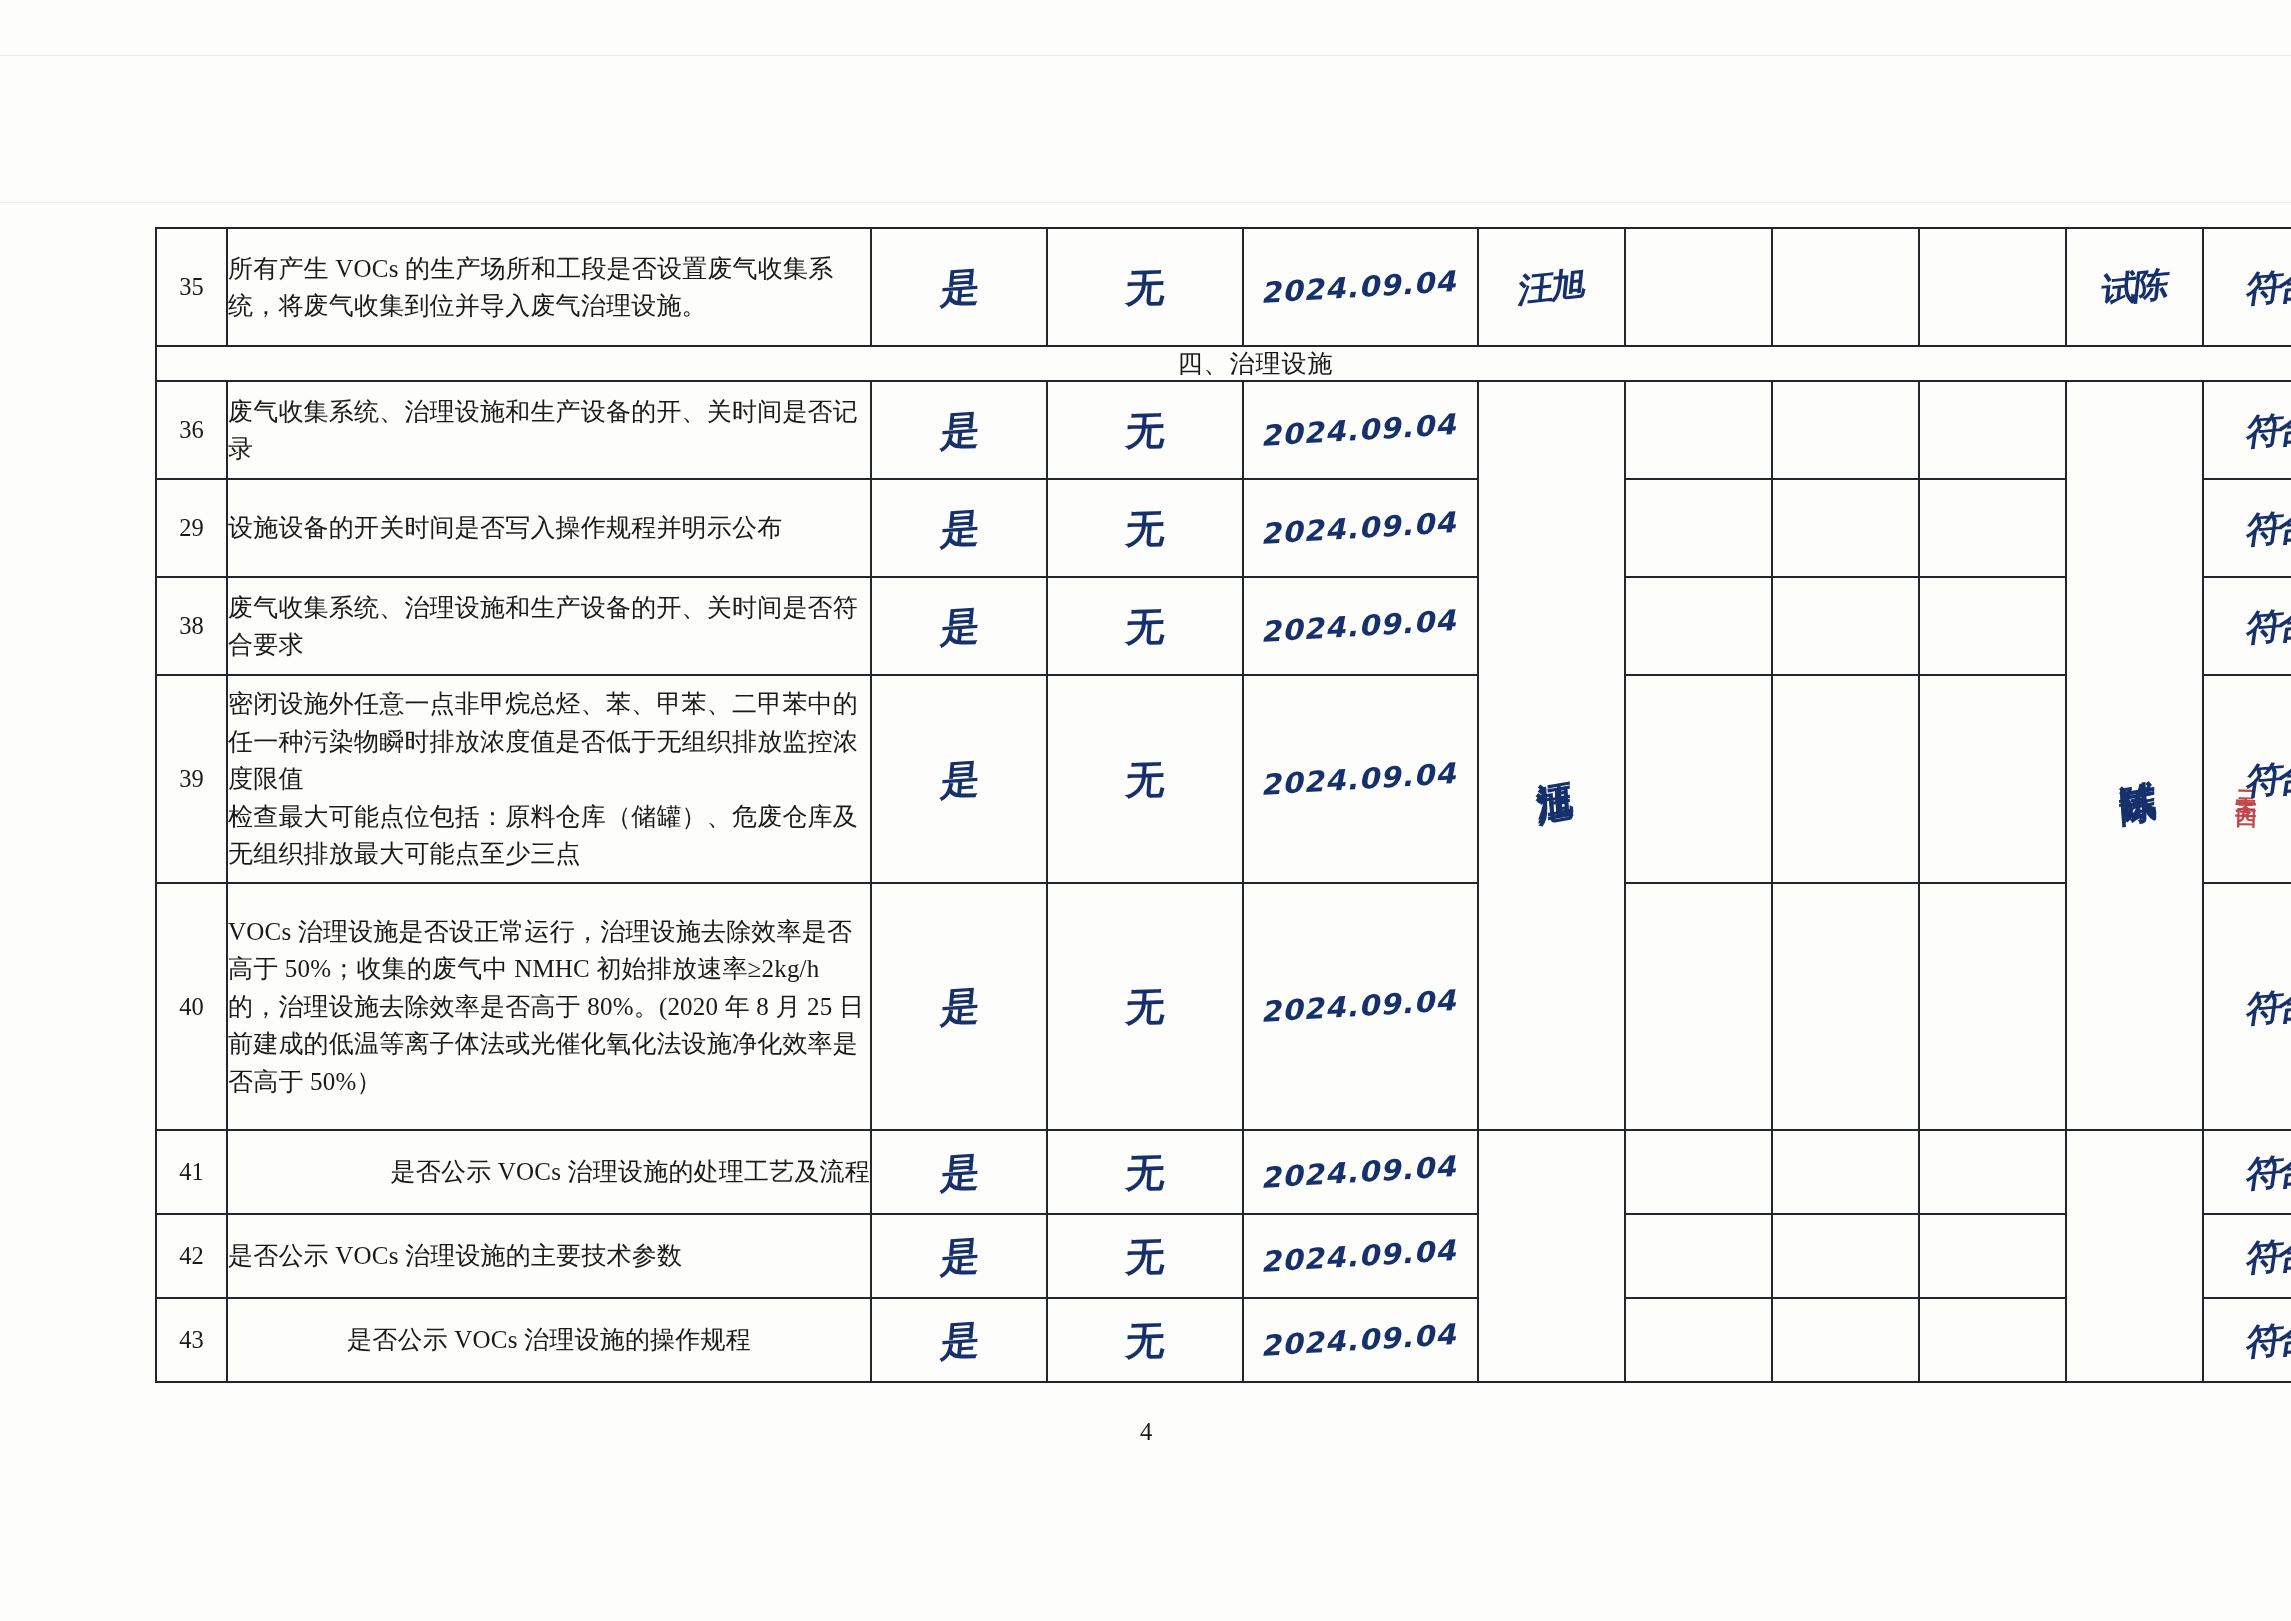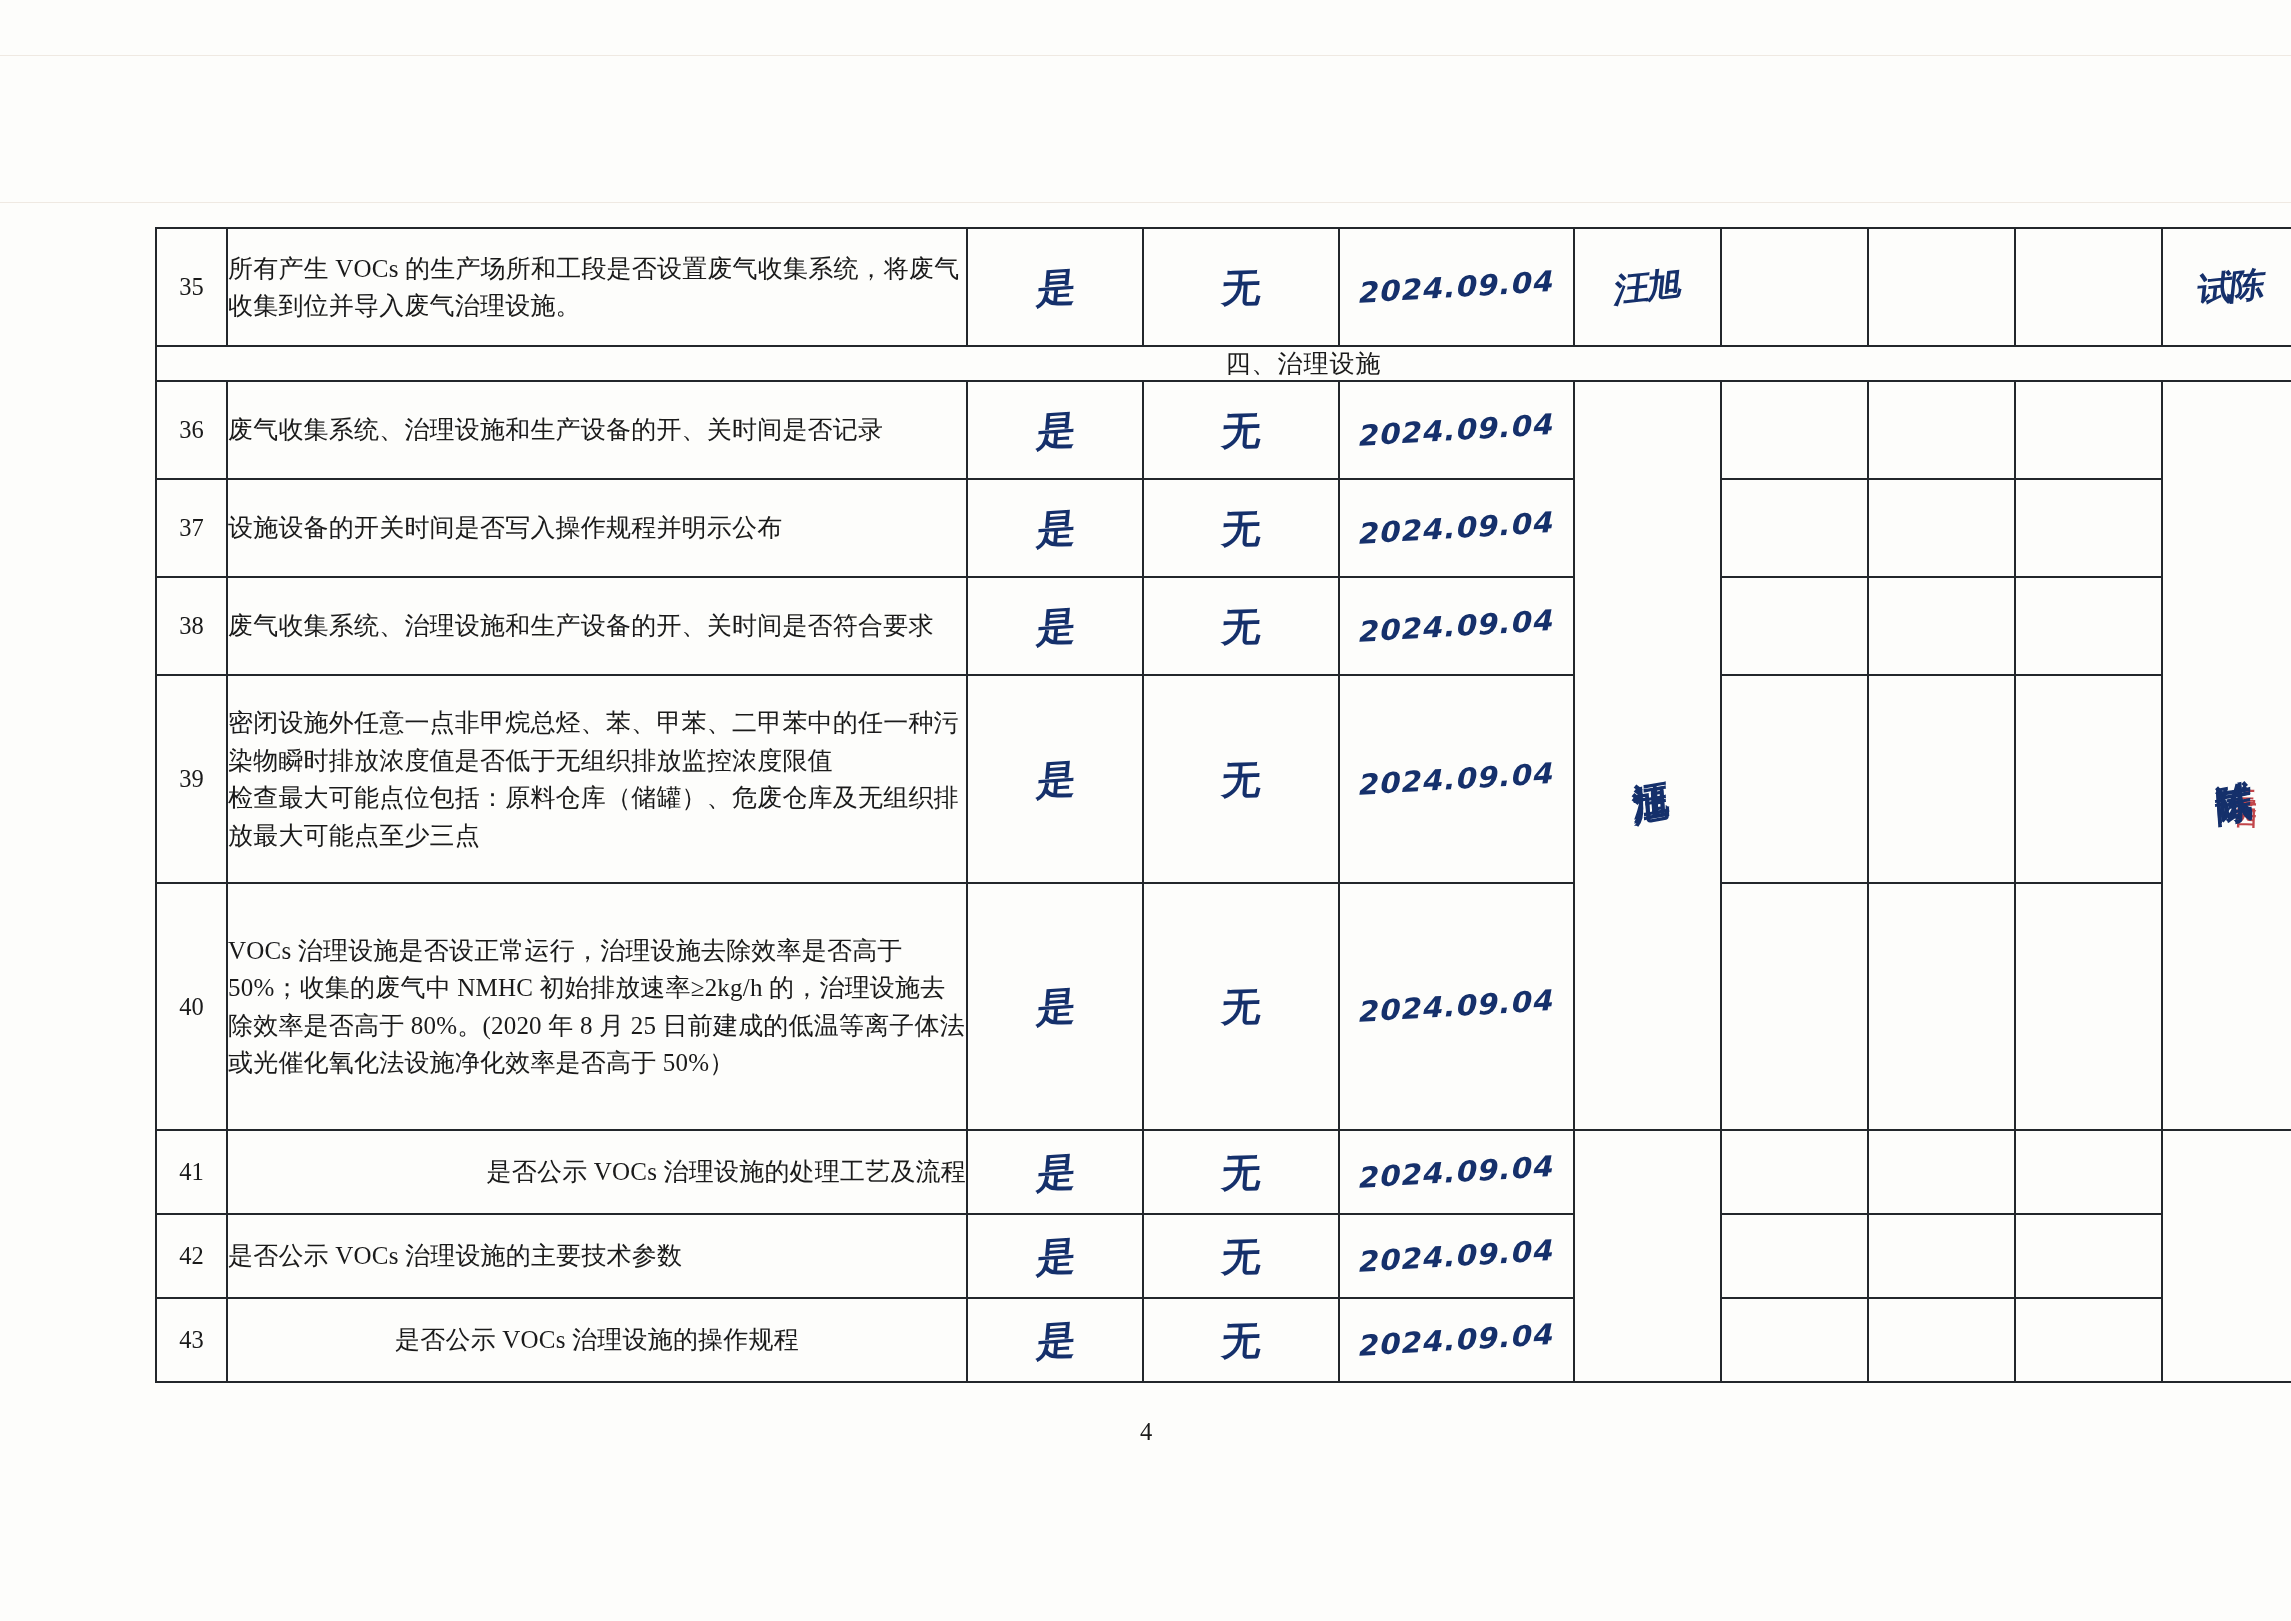--- a/index.html
+++ b/index.html
@@ -40,21 +40,21 @@
     border-collapse: collapse;
     table-layout: fixed;
     width: 2090px;
   }
   table.checklist td {
     border: 2px solid #23272b;
     vertical-align: middle;
     padding: 0;
   }
   .c-no      { width: 71px;  text-align: center; font-size: 24.5px; }
-  .c-item    { width: 740px; padding: 9.8px 13.7px 11.8px 17.6px; font-size: 25px; line-height: 1.5; letter-spacing: 0.2px; border-radius: 16px; }
+  .c-item    { width: 644px; padding: 9.8px 13.7px 11.8px 17.6px; font-size: 25px; line-height: 1.5; letter-spacing: 0.2px; border-radius: 16px; }
   .c-yes     { width: 176px; }
   .c-no2     { width: 196px; }
   .c-date    { width: 235px; }
   .c-sign1   { width: 147px; }
   .c-blank1  { width: 147px; }
   .c-blank2  { width: 147px; }
   .c-blank3  { width: 147px; }
   .c-sign2   { width: 137px; }
   .c-result  { width: 152px; }
 
@@ -229,21 +229,21 @@
           <span class="hw hw-sign-v">试陈</span>
           <span class="hw hw-sign-v">试陈</span>
         </div>
       </td>
       <td class="cell-center">
         <span class="hw hw-result">符合</span>
       </td>
     </tr>
 
     <tr>
-      <td class="c-no">37</td>
+      <td class="c-no">29</td>
       <td class="c-item" style="height:96px;font-family:Liberation Serif, serif;">设施设备的开关时间是否写入操作规程并明示公布</td>
       <td class="cell-center">
         <span class="hw hw-yes">是</span>
       </td>
       <td class="cell-center">
         <span class="hw hw-no">无</span>
       </td>
       <td class="cell-center">
         <span class="hw hw-date">2024.09.04</span>
       </td>

